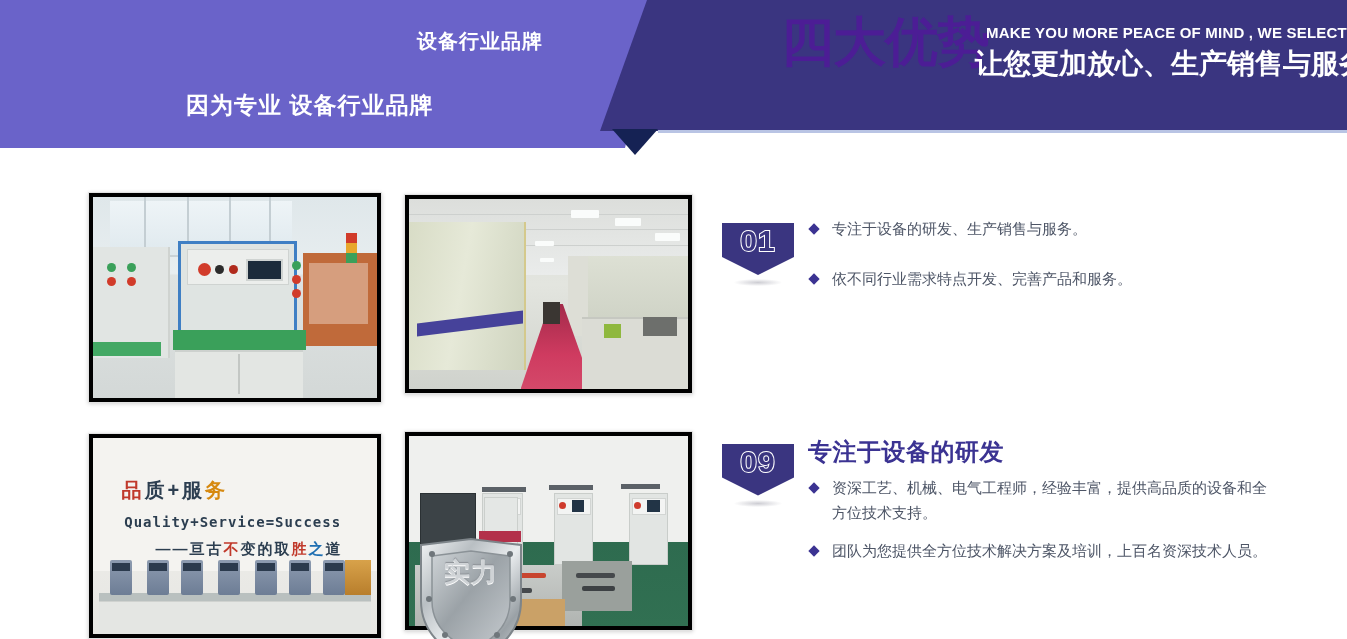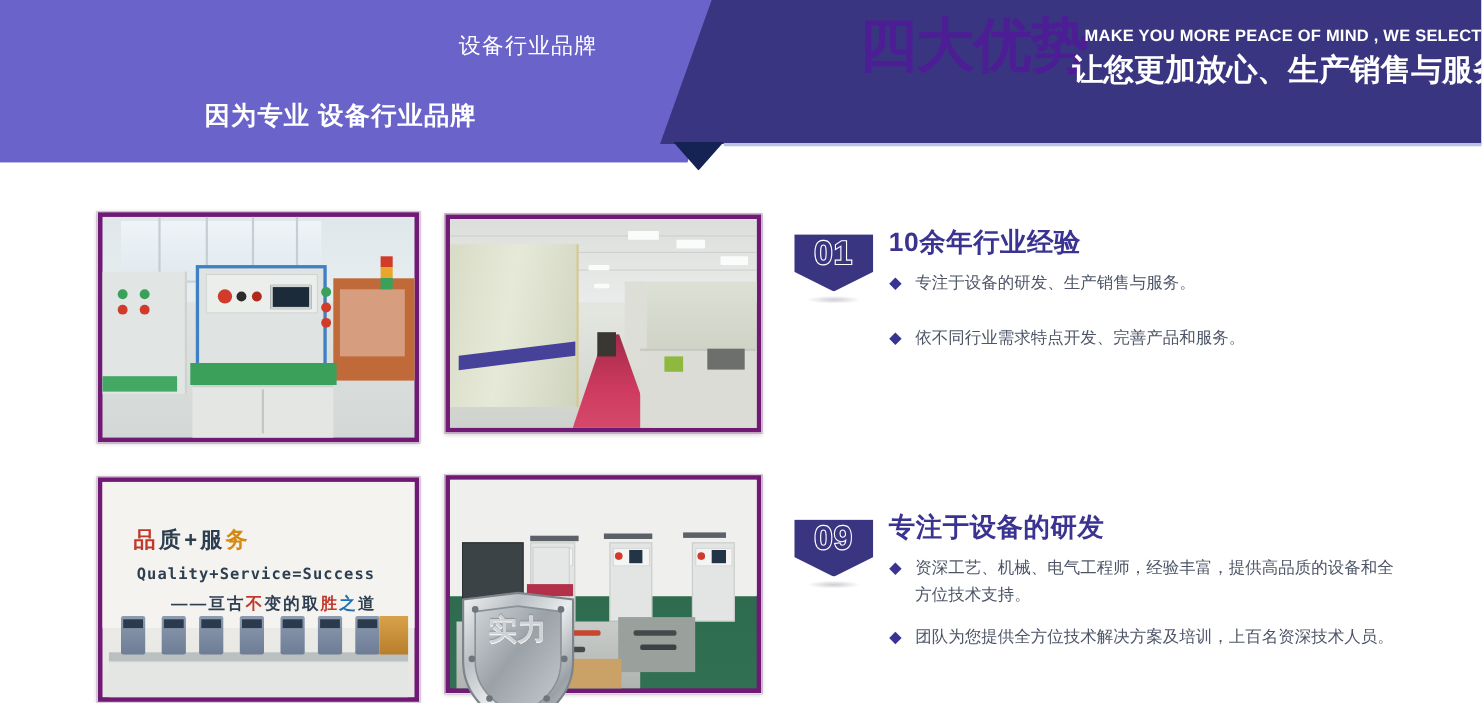--- a/index.html
+++ b/index.html
@@ -33,21 +33,21 @@
     clip-path: polygon(0 0, 46px 0, 23px 26px);
   }
   
   .banner-underline{
     position:absolute; left:658px; top:130px; width:689px; height:3px;
     background:#b9c4e4;
   }
 
   .banner-sub1{
     position:absolute; left:417px; top:28px;
-    font-size:20px; font-weight:400; color:#ffffff;
+    font-size:20px; font-weight:700; color:#ffffff;
     letter-spacing:1px; white-space:nowrap;
   }
   .banner-sub2{
     position:absolute; left:186px; top:90px;
     font-size:23px; font-weight:700; color:#ffffff;
     letter-spacing:1px; white-space:nowrap;
   }
   .banner-title{
     position:absolute; left:781px; top:15px;
     font-size:53px; font-weight:900; color:#4c1d95;
@@ -60,21 +60,21 @@
   }
   .banner-cn{
     position:absolute; left:975px; top:45px;
     font-size:28px; font-weight:700; color:#ffffff;
     letter-spacing:0px; white-space:nowrap;
   }
 
   
   .photos{ position:absolute; left:88px; top:192px; width:612px; height:447px; }
   .photo{
-    position:absolute; background:#701a75;
+    position:absolute; background:#000000;
     border:1px solid #e2e2e2;
     box-shadow:0 1px 4px rgba(0,0,0,.18);
     overflow:hidden;
   }
   .photo .inner{ position:absolute; inset:4px; overflow:hidden; }
   .p-tl{ left:0;   top:0;   width:294px; height:211px; }
   .p-tr{ left:316px;top:2px; width:289px; height:200px; }
   .p-bl{ left:0;   top:241px;width:294px; height:206px; }
   .p-br{ left:316px;top:239px;width:289px; height:200px; }
 
@@ -416,21 +416,20 @@
   <div class="features">
 
     <div class="feature f1">
       <div class="badge-wrap">
         <div class="badge">
             <span>01</span>
           </div>
         <div class="badge-shadow"></div>
       </div>
       <div class="f-body">
-        <div class="f-title">10余年行业经验</div>
         <ul class="f-list">
           <li><span class="dia"></span><span>专注于设备的研发、生产销售与服务。</span></li>
           <li style="margin-top:26px"><span class="dia"></span><span>依不同行业需求特点开发、完善产品和服务。</span></li>
         </ul>
       </div>
     </div>
 
     <div class="feature f2">
       <div class="badge-wrap">
         <div class="badge">

